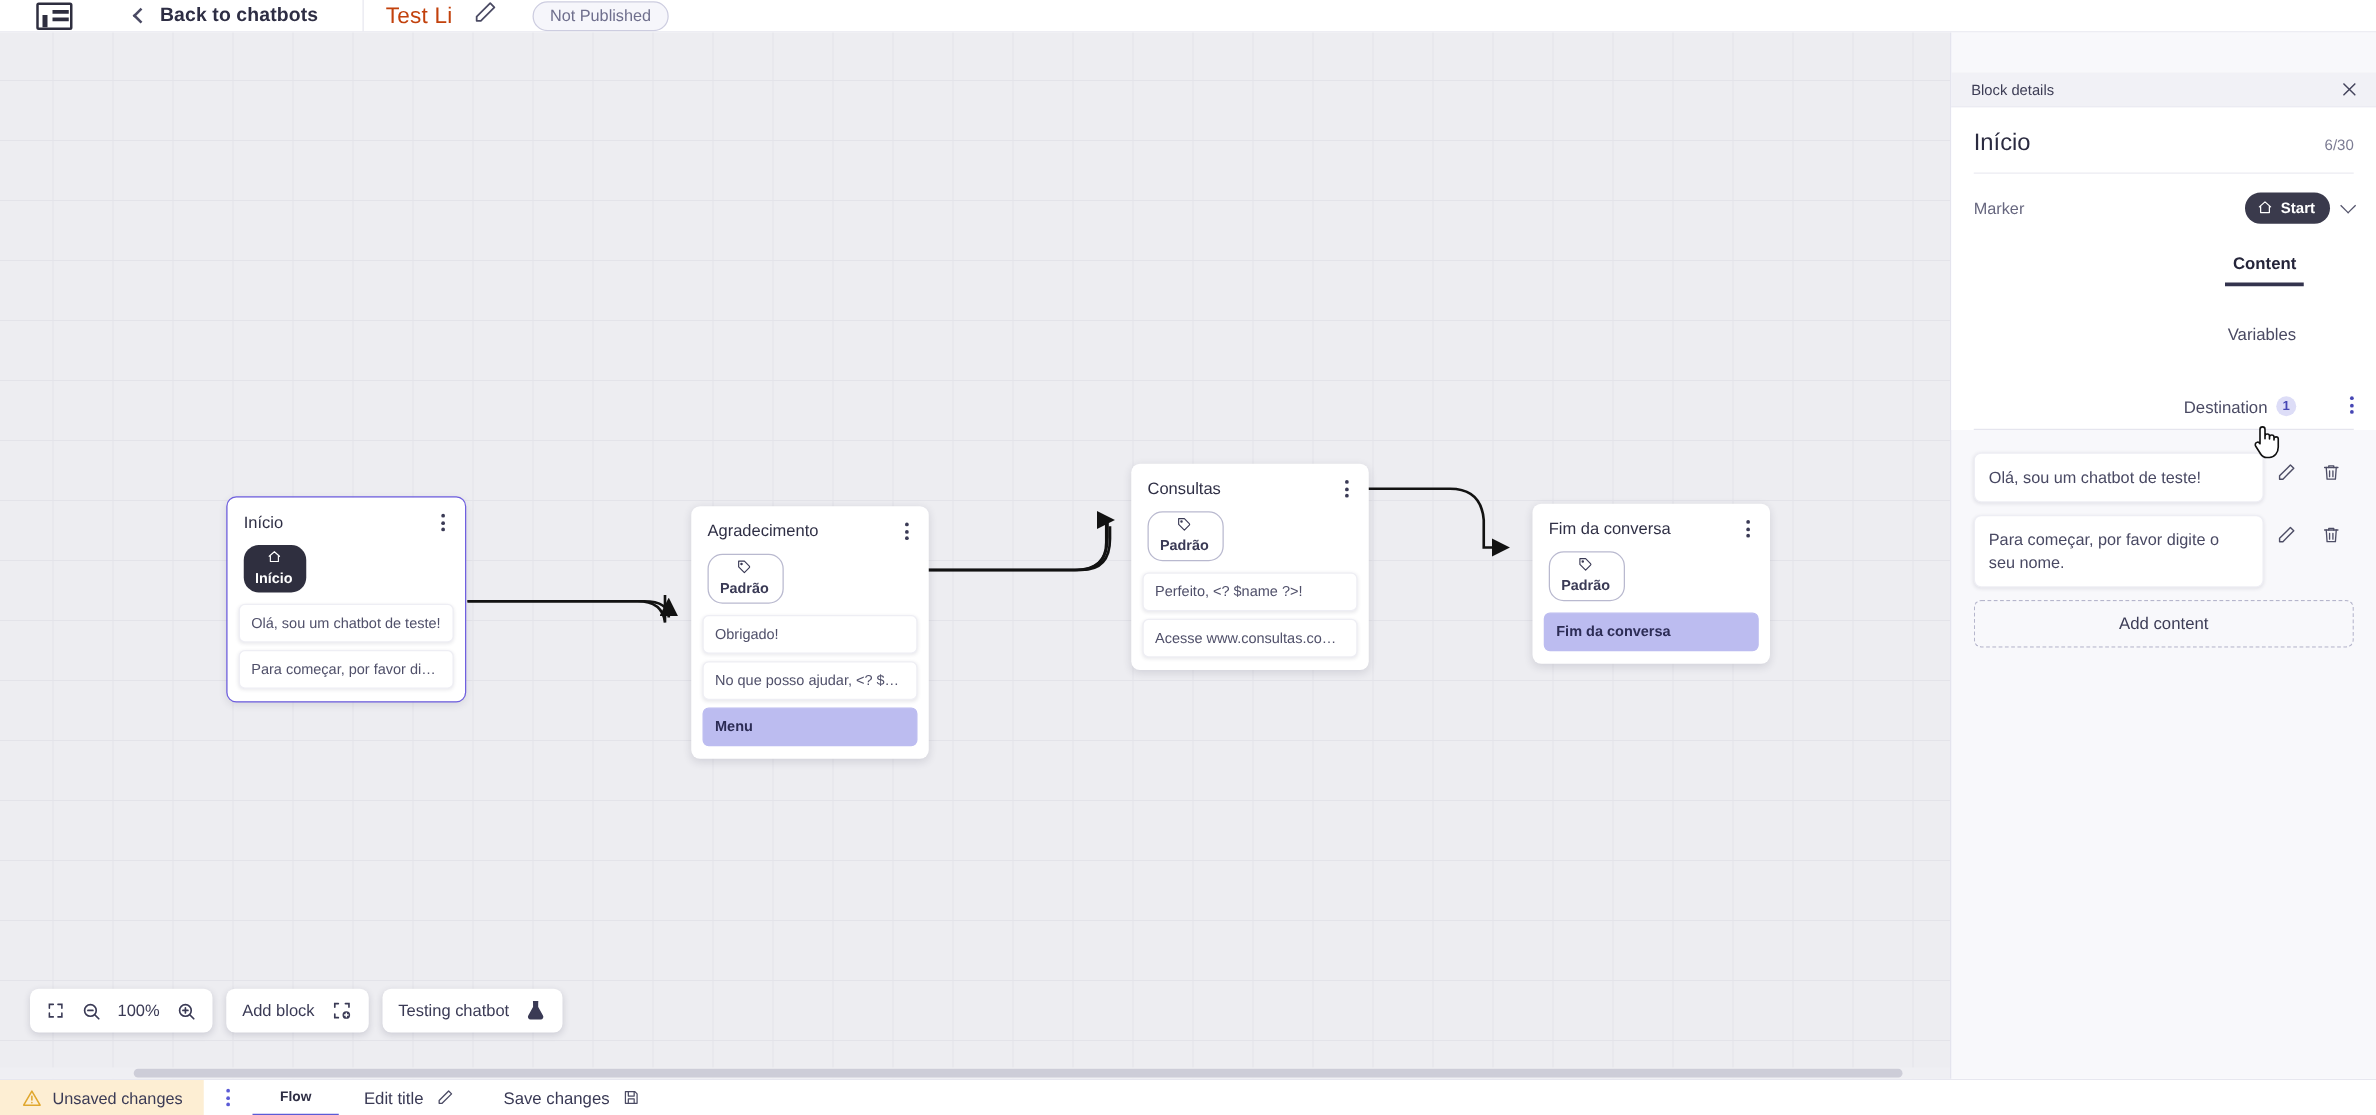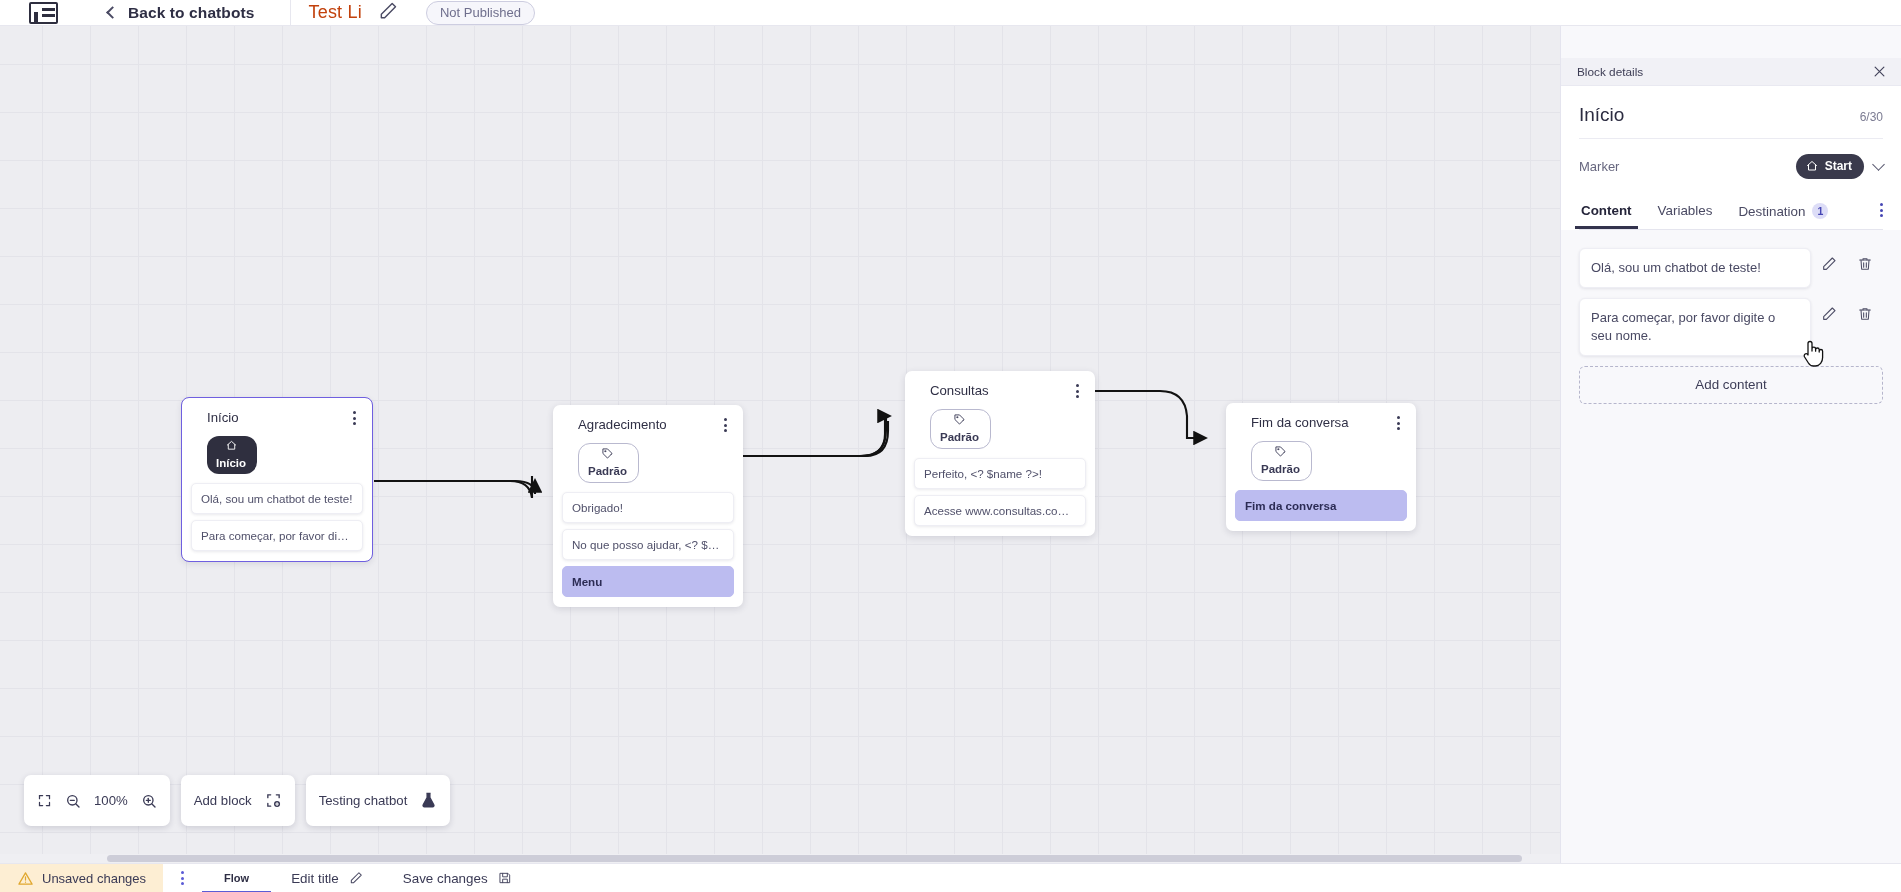--- a/index.html
+++ b/index.html
@@ -79,21 +79,21 @@
   }
   .edges { position: absolute; inset: 0; width: 1560px; height: 837px; }
 
   
   .node {
     position: absolute; background: #ffffff; border-radius: 7px;
     box-shadow: 0 2px 7px rgba(40,40,70,.14);
     width: 190px; overflow: visible; z-index: 5;
   }
   .node.selected { outline: 1.6px solid #6f5fe0; border-radius: 7px; }
-  .node-head { padding: 11px 13px 9px 25px; }
+  .node-head { padding: 11px 13px 9px 13px; }
   .node-title-row { display: flex; align-items: flex-start; justify-content: space-between; }
   .node-title { font-size: 13.2px; color: #2f2f45; line-height: 1.2; padding-top: 1px; }
   .kebab { display: flex; flex-direction: column; gap: 2.5px; align-items: center; padding: 2px 3px; cursor: pointer; }
   .kebab i { width: 3px; height: 3px; border-radius: 50%; background: #3a3a55; display: block; }
   .badge-row { margin-top: 9px; }
   .badge {
     display: inline-flex; align-items: center; gap: 6px;
     border-radius: 12px; padding: 4px 11px 5px 9px; font-size: 11.5px; flex-direction: column;
   }
   .badge.start { background: #2f2f3f; color: #ffffff; font-weight: bold; }
@@ -109,21 +109,21 @@
     background: #bcbcf0; border-color: #bcbcf0; color: #2c2c55;
     font-weight: bold; box-shadow: none;
   }
 
   
   .float-toolbar {
     position: absolute; left: 24px; bottom: 37px;
     display: flex; align-items: center; gap: 11px; z-index: 20;
   }
   .tb-group {
-    background: #ffffff; border-radius: 7px; height: 51px;
+    background: #ffffff; border-radius: 7px; height: 35px;
     box-shadow: 0 2px 6px rgba(40,40,70,.16);
     display: flex; align-items: center; padding: 0 13px; gap: 13px;
   }
   .tb-label { font-size: 13.2px; color: #3a3a55; }
   .tb-ico { display: flex; align-items: center; cursor: pointer; }
 
   
   .statusbar {
     position: absolute; bottom: 0; left: 0; width: 1901px; height: 29px;
     background: #ffffff; border-top: 1px solid #e7e7ef;
@@ -189,22 +189,22 @@
     background: #3a3a4c; color: #ffffff; border-radius: 13px;
     font-size: 12px; font-weight: bold; padding: 5px 12px 6px 10px;
     display: inline-flex; align-items: center; gap: 7px; cursor: pointer;
   }
   .chev-down {
     width: 9px; height: 9px; border-right: 1.8px solid #53536b;
     border-bottom: 1.8px solid #53536b; transform: rotate(45deg);
     margin-bottom: 4px; cursor: pointer;
   }
   .panel-tabs {
-    display: flex; align-items: flex-start; border-bottom: 1px solid #e5e5ee;
-    gap: 22px; position: relative; padding-right: 44px;
+    display: flex; align-items: flex-end; border-bottom: 1px solid #e5e5ee;
+    gap: 22px; position: relative; padding-right: 44px; flex-direction: column;
   }
   .ptab {
     font-size: 13.4px; color: #4a4a63; padding: 10px 2px 10px 2px;
     position: relative; cursor: pointer; display: flex; align-items: center; gap: 7px;
   }
   .ptab.active { color: #25253a; font-weight: bold; }
   .ptab.active::after {
     content: ""; position: absolute; left: -4px; right: -4px; bottom: -1px;
     height: 2.6px; background: #33334d;
   }

